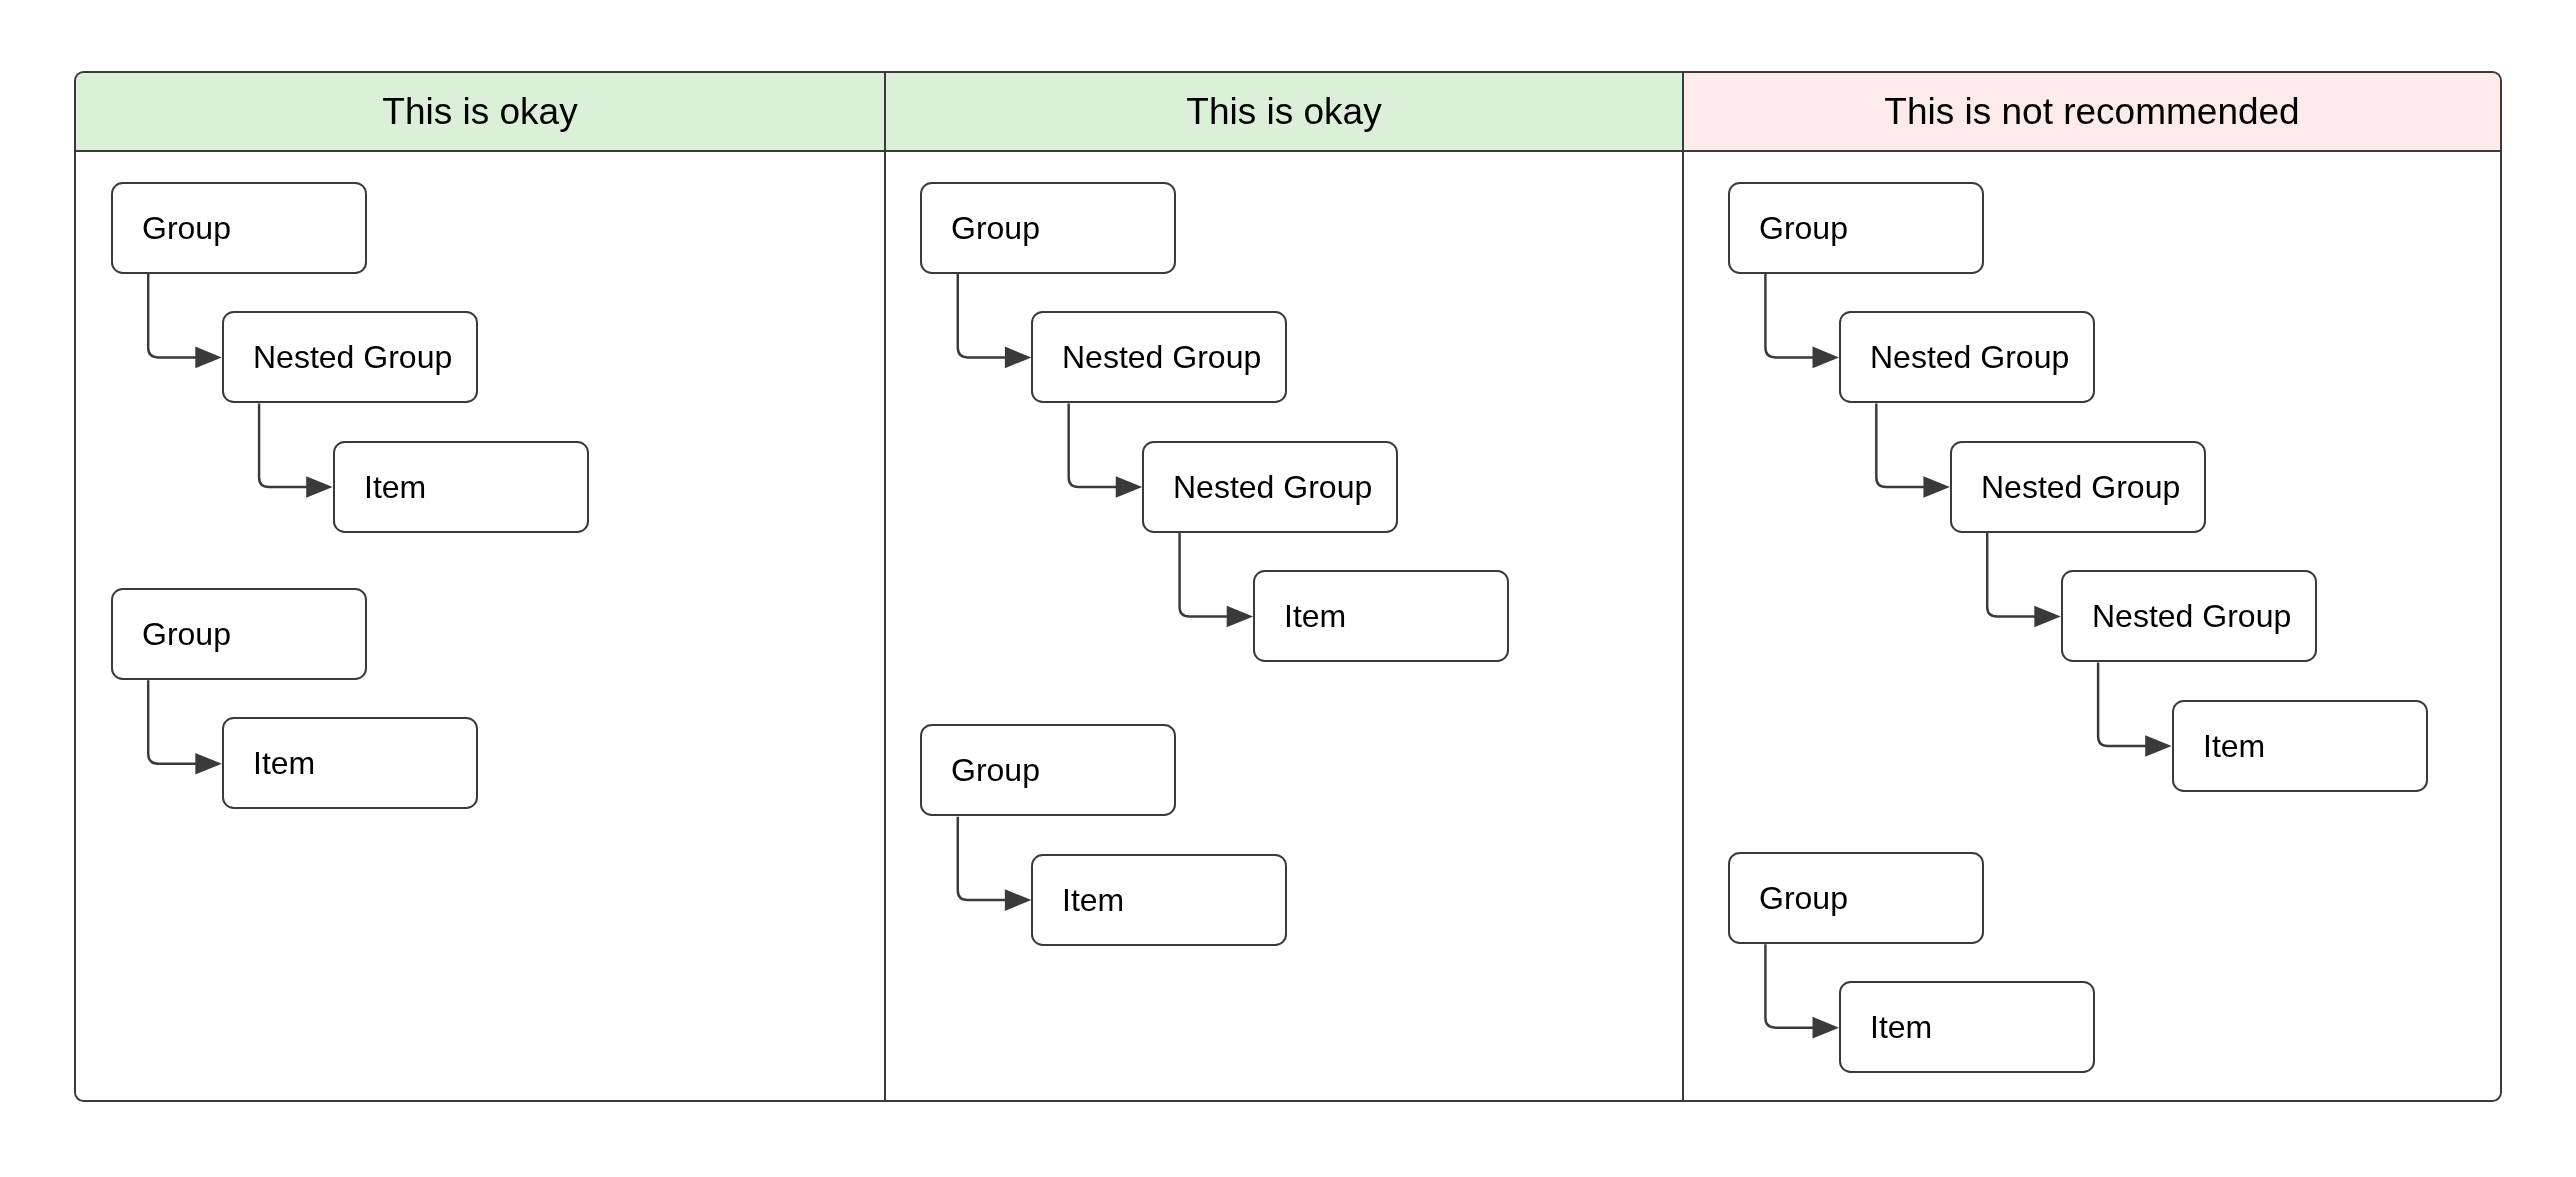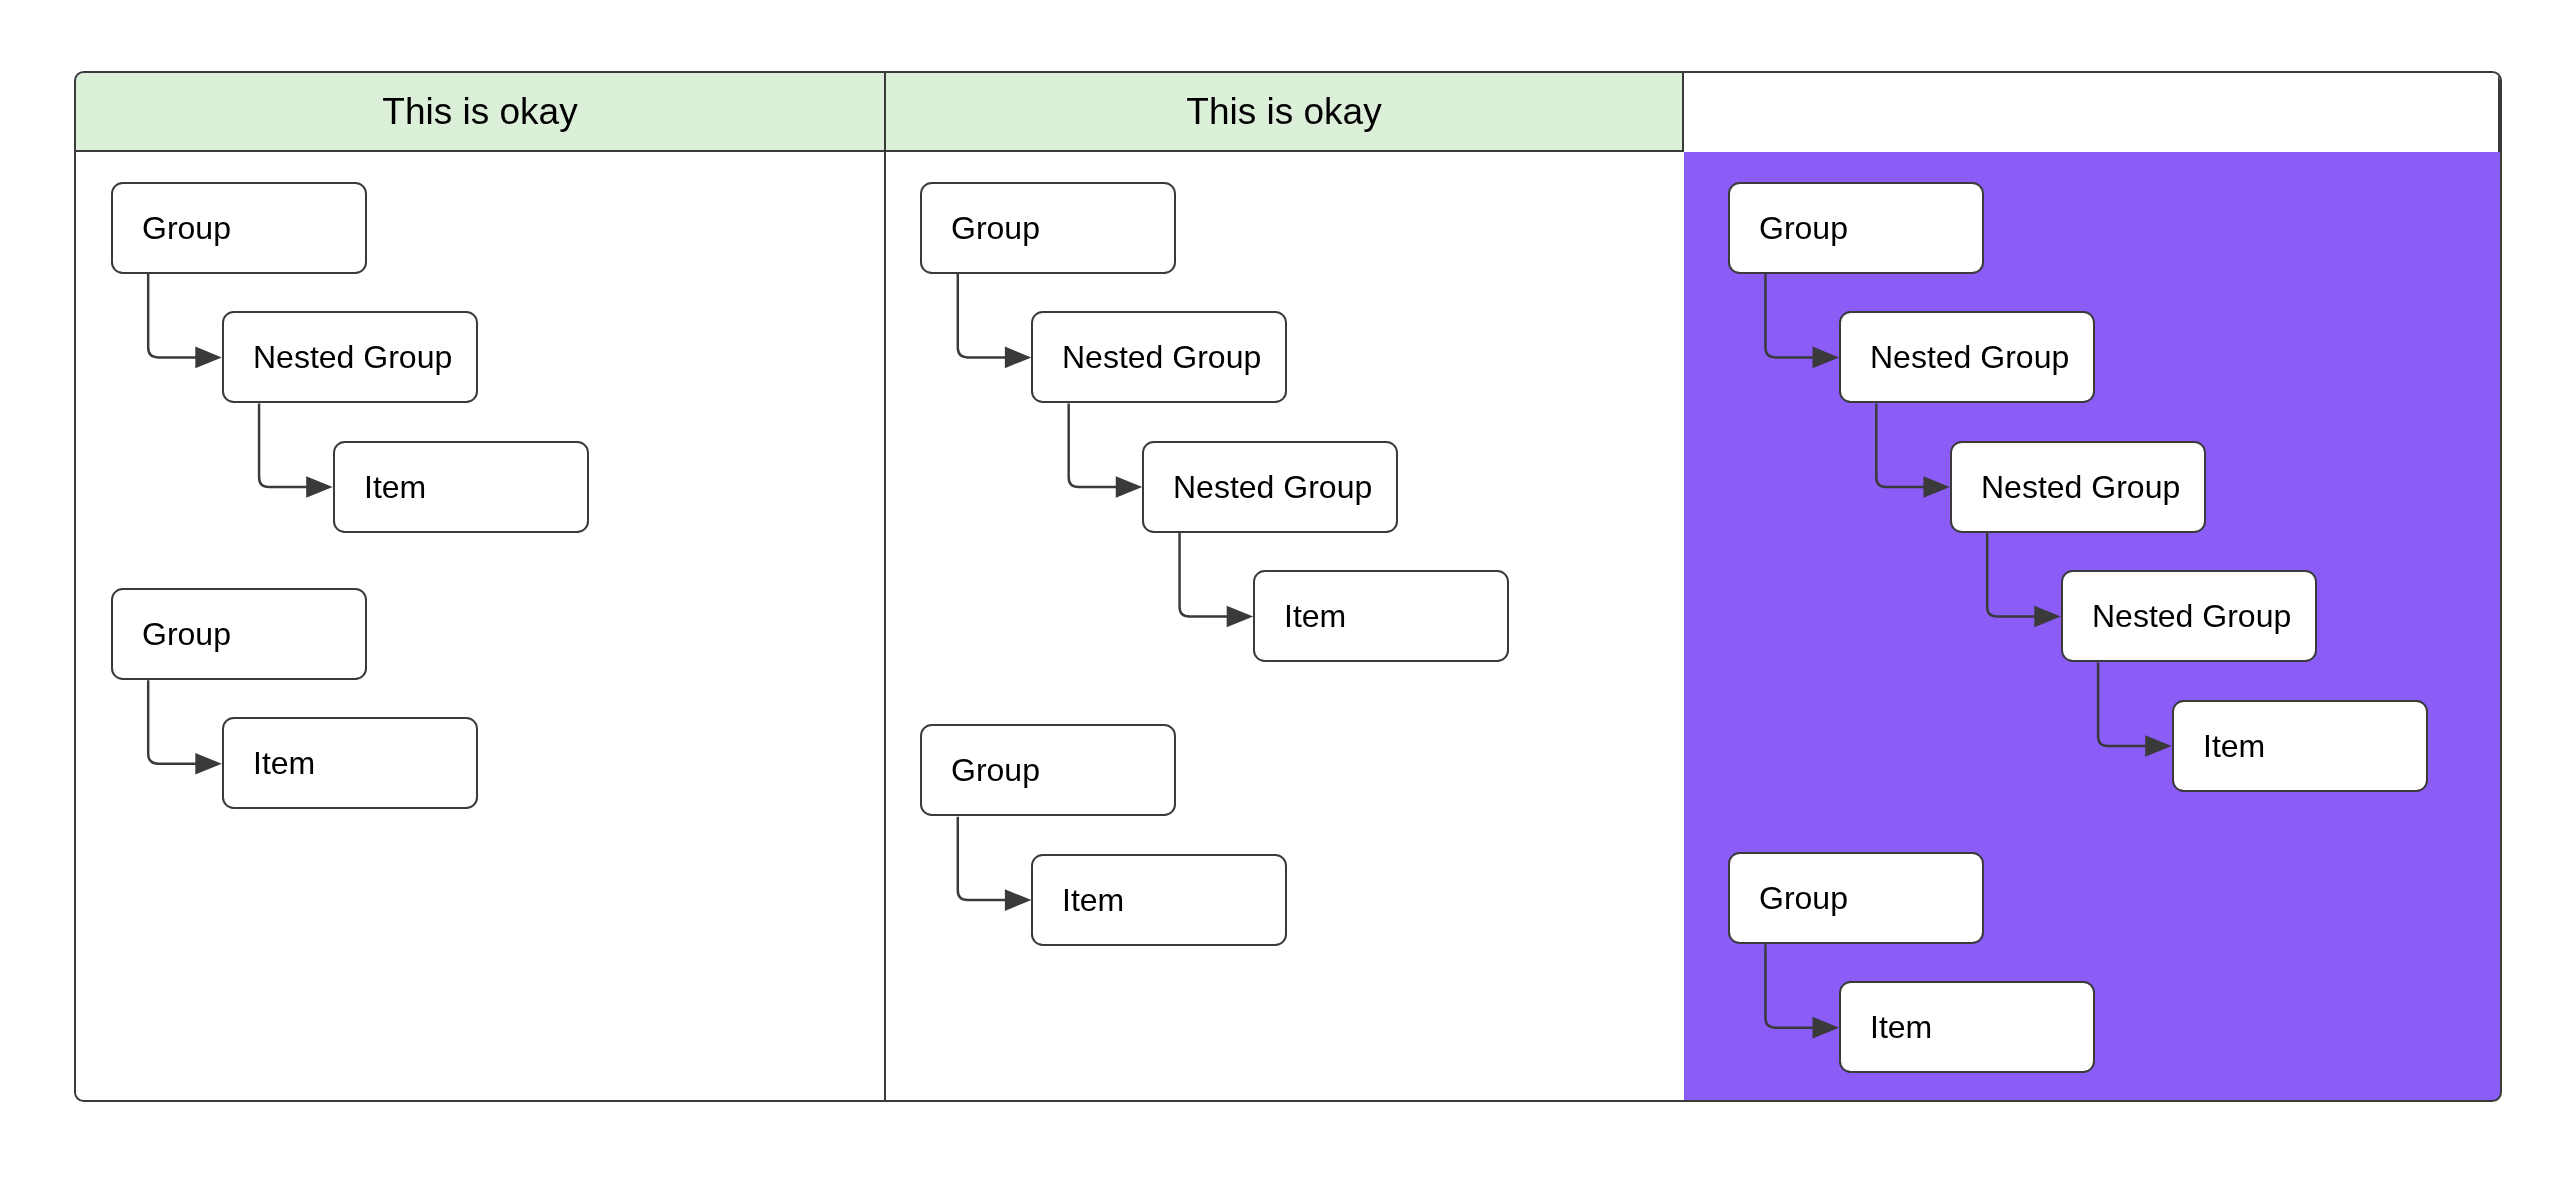--- a/index.html
+++ b/index.html
@@ -22,21 +22,21 @@
     width: 2428px;
     height: 1031px;
     box-sizing: border-box;
     border: 2.5px solid #3a3a3a;
     border-radius: 9.8px;
     overflow: hidden;
     display: grid;
     grid-template-rows: 79px 1fr;
     grid-template-columns: 810px 798px 1fr;
     z-index: 0;
-    background: #8b5cf6;
+    background: #f97316;
   }
   .hcell {
     box-sizing: border-box;
     border-bottom: 2.5px solid #3a3a3a;
     display: flex;
     align-items: center;
     justify-content: center;
     font-size: 37px;
     color: #000000;
   }
@@ -76,20 +76,23 @@
 <body>
 
 <div class="page">
 
   <div class="cmp-table">
     <div class="hcell col-sep" id="hcell-0" style="background: rgb(220, 239, 216);">
       <span>This is okay</span>
     </div>
     <div class="hcell col-sep" id="hcell-1" style="background: rgb(220, 239, 216);">
       <span>This is okay</span>
+    </div>
+    <div class="hcell" id="hcell-2" style="background: rgb(252, 235, 233);">
+      <span>This is not recommended</span>
     </div>
     <div class="bcell col-sep" id="bcell-0"></div>
     <div class="bcell col-sep" id="bcell-1"></div>
     <div class="bcell" id="bcell-2"></div>
   </div>
 
   <svg id="connector-layer" viewBox="0 0 2625 1200" xmlns="http://www.w3.org/2000/svg">
       <path d="M 151 279 L 151 354 Q 151 364 161 364 L 201 364" fill="none" stroke="#3a3a3a" stroke-width="2.5"></path>
       <polygon points="226,364 199,353 199,375" fill="#3a3a3a"></polygon>
       <path d="M 264 411 L 264 486 Q 264 496 274 496 L 314 496" fill="none" stroke="#3a3a3a" stroke-width="2.5"></path>

